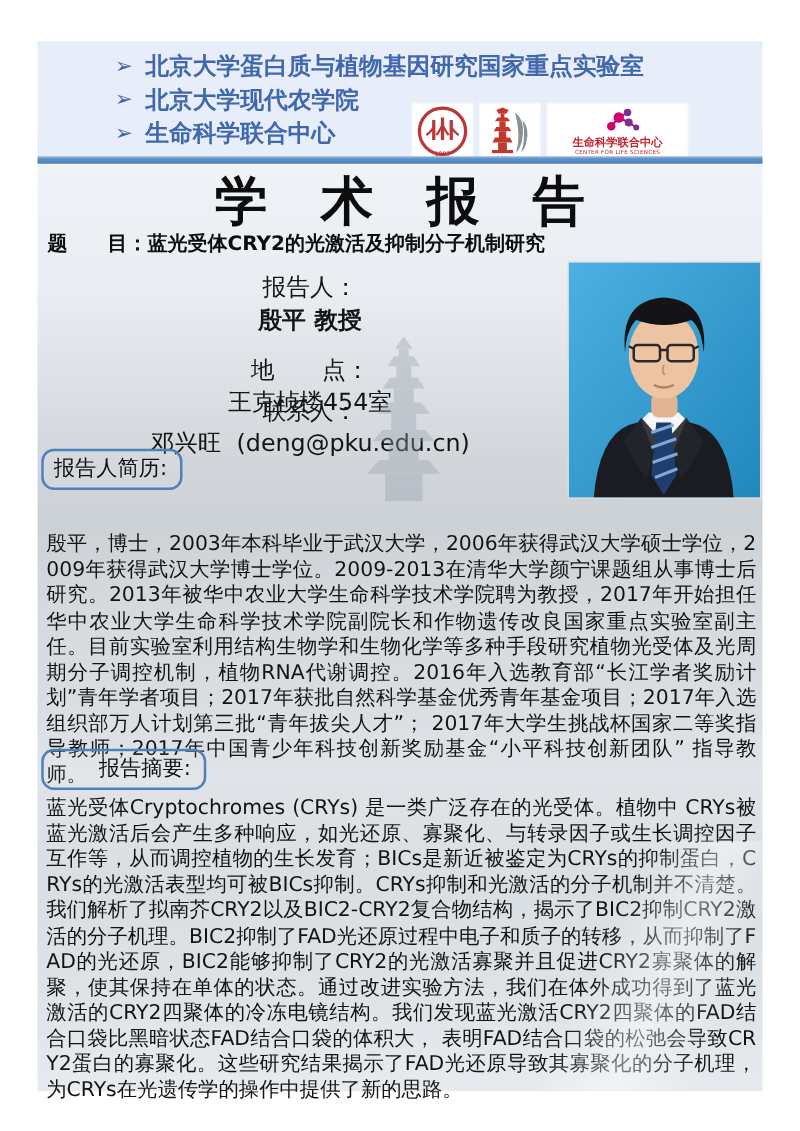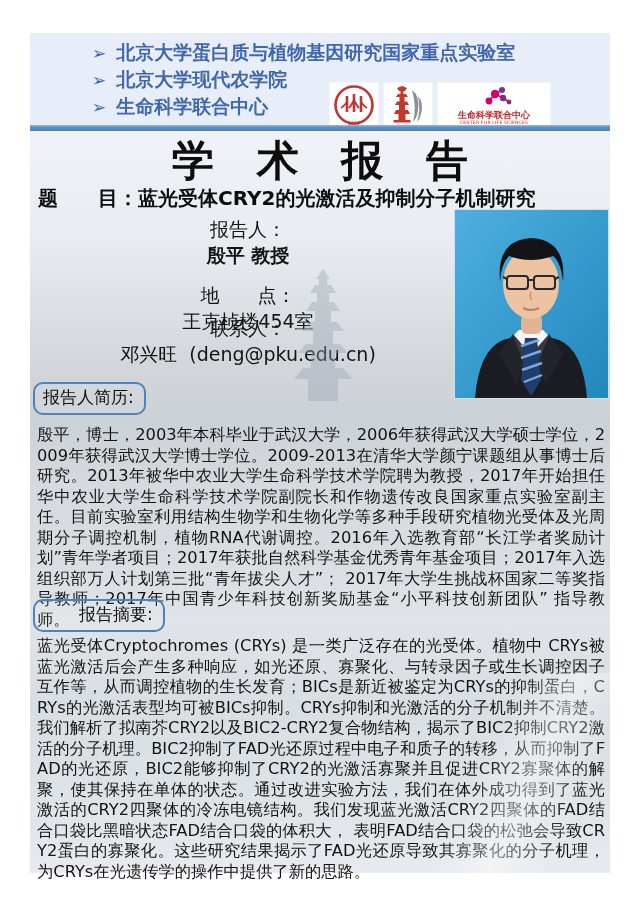--- a/index.html
+++ b/index.html
@@ -16,35 +16,35 @@
   .arrow{color:#3c63a8;font-size:17px;margin-right:10px;}
   .logos{position:absolute;left:300px;top:50px;display:flex;gap:6px;align-items:flex-start;}
   .logo-box{background:#ffffff;height:46px;display:flex;flex-direction:column;align-items:center;justify-content:center;box-shadow:0 0 0 1px #f2f5fa;}
   .logo-sq{width:48px;}
   .logo-wide{width:112px;}
   .cls-cn{color:#c3252e;font-size:9px;font-weight:bold;line-height:10px;white-space:nowrap;}
   .cls-en{color:#c3252e;font-size:4.5px;line-height:6px;white-space:nowrap;letter-spacing:.2px;}
   
   .title{position:absolute;left:0;top:100px;width:580px;text-align:center;color:#0d0d0d;
     font-size:42px;font-weight:bold;letter-spacing:14px;text-indent:14px;white-space:pre;}
-  .topic{position:absolute;left:8px;top:152px;width:570px;color:#0d0d0d;font-size:20px;font-weight:bold;white-space:pre;}
+  .topic{position:absolute;left:8px;top:152px;width:570px;color:#0d0d0d;font-size:16px;font-weight:bold;white-space:pre;}
   .rows{position:absolute;left:8px;top:184px;width:420px;}
   .row{height:33px;display:flex;align-items:center;font-size:19px;color:#141414;white-space:pre;flex-direction:column;}
   .row .lab{white-space:pre;}
   .row-presenter .val{font-weight:bold;}
   
   .photo{position:absolute;left:425px;top:177px;width:153px;height:188px;box-shadow:0 0 0 1px #d8dde2;}
   
   .pagoda-wm{position:absolute;left:262px;top:236px;opacity:.38;}
   .streak{position:absolute;left:330px;top:640px;width:300px;height:220px;
     background:linear-gradient(115deg,rgba(255,255,255,0) 40%,rgba(255,255,255,.45) 55%,rgba(255,255,255,0) 70%);pointer-events:none;}
   
   .secbox{position:absolute;display:inline-block;border:2px solid #4f81bd;border-radius:10px;
     padding:2px 10px 4px 8px;font-size:17px;color:#101010;background:rgba(255,255,255,.08);white-space:nowrap;}
-  .bio-box{left:3px;top:349px;}
+  .bio-box{left:3px;top:326px;}
   .abs-box{left:3px;top:566px;padding-left:44px;}
   .para{position:absolute;left:7px;width:568px;margin:0;color:#131313;font-size:16.3px;line-height:20.5px;
     text-align:justify;word-break:break-all;}
   .bio-text{top:392px;}
   .abs-text{top:603px;}
 </style>
 </head>
 <body>
 
 <div class="page">

